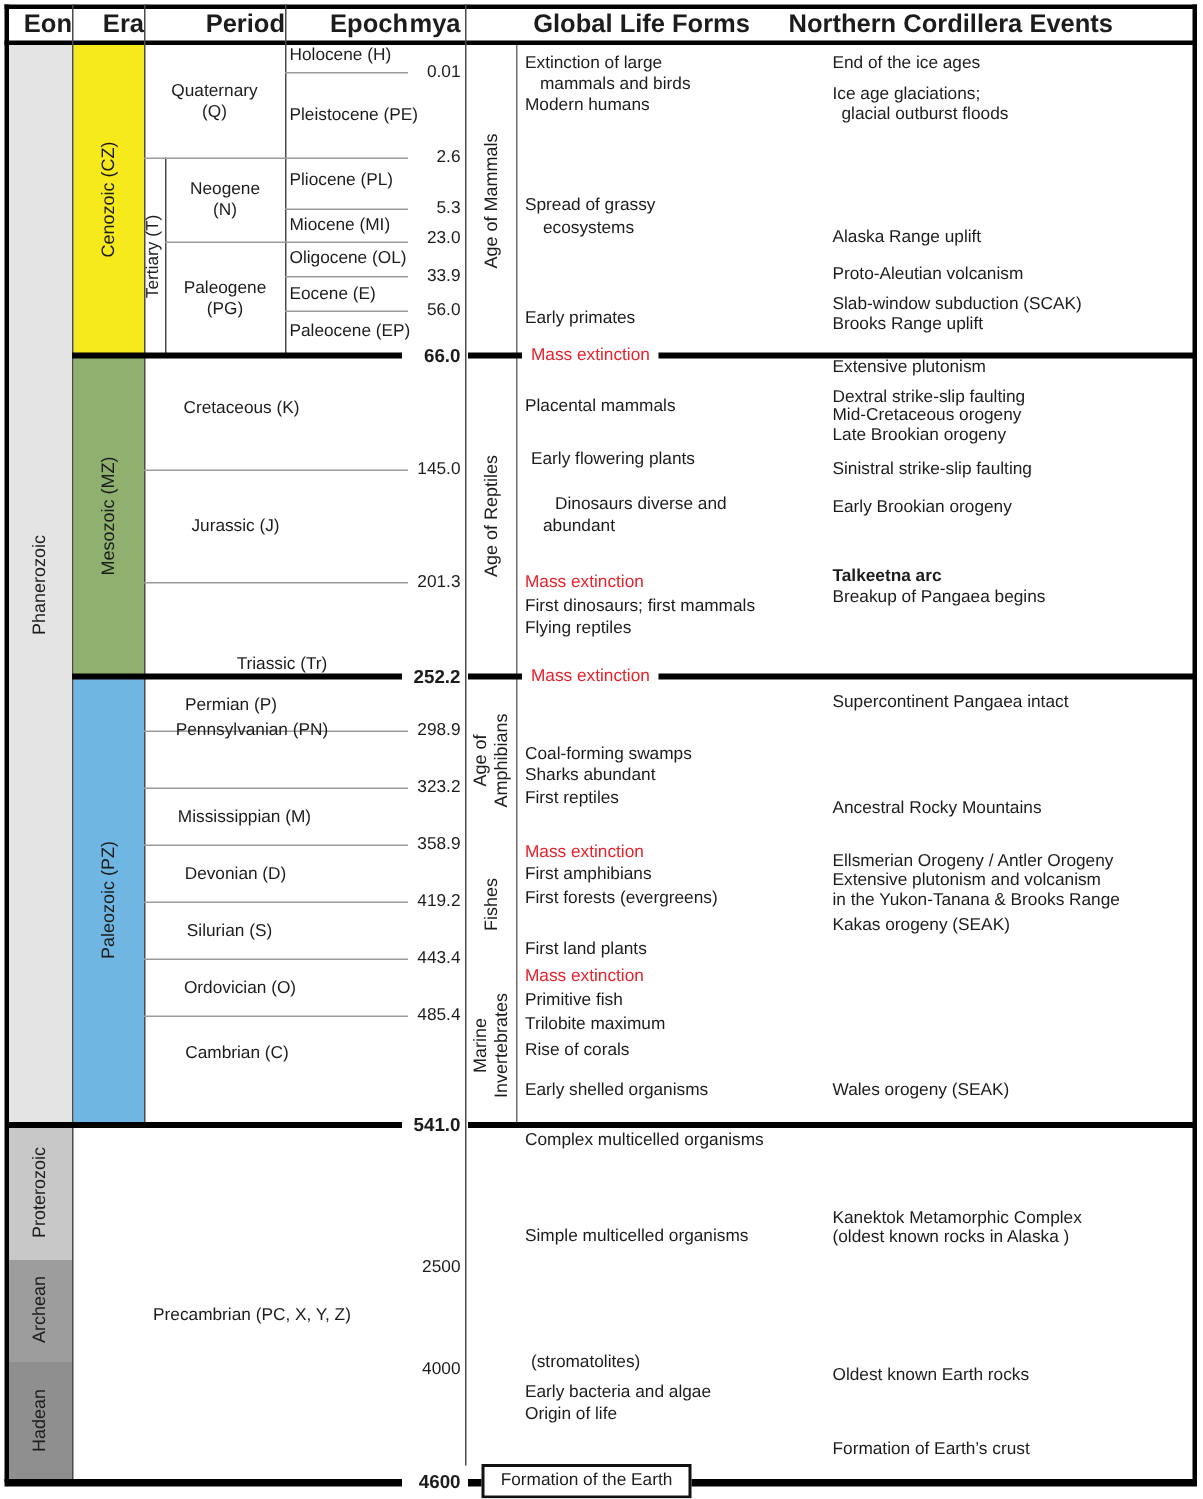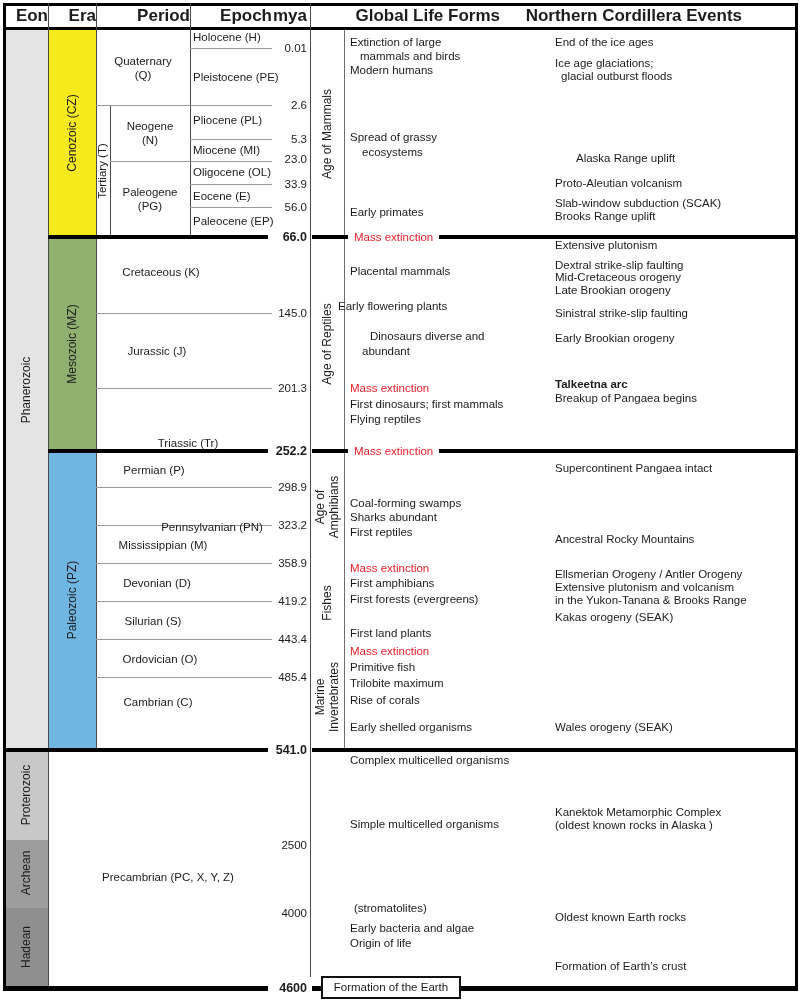--- a/index.html
+++ b/index.html
@@ -92,21 +92,21 @@
   <div class="vlabel" style="left:-28px;top:593px;">Paleozoic (PZ)</div>
 
   <div class="t ctr" style="left:96px;top:54px;width:94px;"><span>Quaternary</span><br><span>(Q)</span></div>
   <div class="vlabel" style="left:2px;top:164px;font-size:11.5px;">Tertiary (T)</div>
   <div class="t ctr" style="left:110px;top:119px;width:80px;"><span>Neogene</span><br><span>(N)</span></div>
   <div class="t ctr" style="left:110px;top:185px;width:80px;"><span>Paleogene</span><br><span>(PG)</span></div>
   <div class="t ctr" style="left:96px;top:265px;width:130px;">Cretaceous (K)</div>
   <div class="t ctr" style="left:96px;top:344px;width:122px;">Jurassic (J)</div>
   <div class="t ctr" style="left:96px;top:436px;width:122px;padding-left:31px;">Triassic (Tr)</div>
   <div class="t ctr" style="left:96px;top:463px;width:116px;">Permian (P)</div>
-  <div class="t ctr" style="left:96px;top:520px;width:144px;margin-left:44px;">Pennsylvanian (PN)</div>
+  <div class="t ctr" style="left:96px;top:480px;width:144px;">Pennsylvanian (PN)</div>
   <div class="t ctr" style="left:96px;top:538px;width:134px;">Mississippian (M)</div>
   <div class="t ctr" style="left:96px;top:576px;width:122px;">Devonian (D)</div>
   <div class="t ctr" style="left:96px;top:614px;width:114px;">Silurian (S)</div>
   <div class="t ctr" style="left:96px;top:652px;width:128px;">Ordovician (O)</div>
   <div class="t ctr" style="left:96px;top:695px;width:124px;">Cambrian (C)</div>
   <div class="t ctr" style="left:48px;top:870px;width:240px;">Precambrian (PC, X, Y, Z)</div>
 
   <div class="t" style="left:193px;top:30px;">Holocene (H)</div>
   <div class="t" style="left:193px;top:70px;">Pleistocene (PE)</div>
   <div class="t" style="left:193px;top:113px;">Pliocene (PL)</div>
@@ -154,21 +154,21 @@
   <div class="t red" style="left:350px;top:561px;">Mass extinction</div>
   <div class="t red" style="left:350px;top:644px;">Mass extinction</div>
 
   <div class="t" style="left:350px;top:35px;">Extinction of large</div>
   <div class="t" style="left:360px;top:49px;">mammals and birds</div>
   <div class="t" style="left:350px;top:63px;">Modern humans</div>
   <div class="t" style="left:350px;top:130px;">Spread of grassy</div>
   <div class="t" style="left:362px;top:145px;">ecosystems</div>
   <div class="t" style="left:350px;top:205px;">Early primates</div>
   <div class="t" style="left:350px;top:264px;">Placental mammals</div>
-  <div class="t" style="left:338px;top:299px;">Early flowering plants</div>
+  <div class="t" style="left:354px;top:299px;">Early flowering plants</div>
   <div class="t" style="left:370px;top:329px;">Dinosaurs diverse and</div>
   <div class="t" style="left:362px;top:344px;">abundant</div>
   <div class="t" style="left:350px;top:397px;">First dinosaurs; first mammals</div>
   <div class="t" style="left:350px;top:412px;">Flying reptiles</div>
   <div class="t" style="left:350px;top:496px;">Coal-forming swamps</div>
   <div class="t" style="left:350px;top:510px;">Sharks abundant</div>
   <div class="t" style="left:350px;top:525px;">First reptiles</div>
   <div class="t" style="left:350px;top:576px;">First amphibians</div>
   <div class="t" style="left:350px;top:592px;">First forests (evergreens)</div>
   <div class="t" style="left:350px;top:626px;">First land plants</div>
@@ -178,21 +178,21 @@
   <div class="t" style="left:350px;top:720px;">Early shelled organisms</div>
   <div class="t" style="left:350px;top:753px;">Complex multicelled organisms</div>
   <div class="t" style="left:350px;top:817px;">Simple multicelled organisms</div>
   <div class="t" style="left:350px;top:886px;margin-top:35px;">Early bacteria and algae</div>
   <div class="t" style="left:354px;top:901px;">(stromatolites)</div>
   <div class="t" style="left:350px;top:936px;">Origin of life</div>
 
   <div class="t" style="left:555px;top:35px;">End of the ice ages</div>
   <div class="t" style="left:555px;top:56px;">Ice age glaciations;</div>
   <div class="t" style="left:561px;top:69px;">glacial outburst floods</div>
-  <div class="t" style="left:576px;top:151px;">Alaska Range uplift</div>
+  <div class="t" style="left:555px;top:151px;">Alaska Range uplift</div>
   <div class="t" style="left:555px;top:176px;">Proto-Aleutian volcanism</div>
   <div class="t" style="left:555px;top:196px;">Slab-window subduction (SCAK)</div>
   <div class="t" style="left:555px;top:209px;">Brooks Range uplift</div>
   <div class="t" style="left:555px;top:238px;">Extensive plutonism</div>
   <div class="t" style="left:555px;top:258px;">Dextral strike-slip faulting</div>
   <div class="t" style="left:555px;top:270px;">Mid-Cretaceous orogeny</div>
   <div class="t" style="left:555px;top:283px;">Late Brookian orogeny</div>
   <div class="t" style="left:555px;top:306px;">Sinistral strike-slip faulting</div>
   <div class="t" style="left:555px;top:331px;">Early Brookian orogeny</div>
   <div class="t b" style="left:555px;top:377px;">Talkeetna arc</div>

